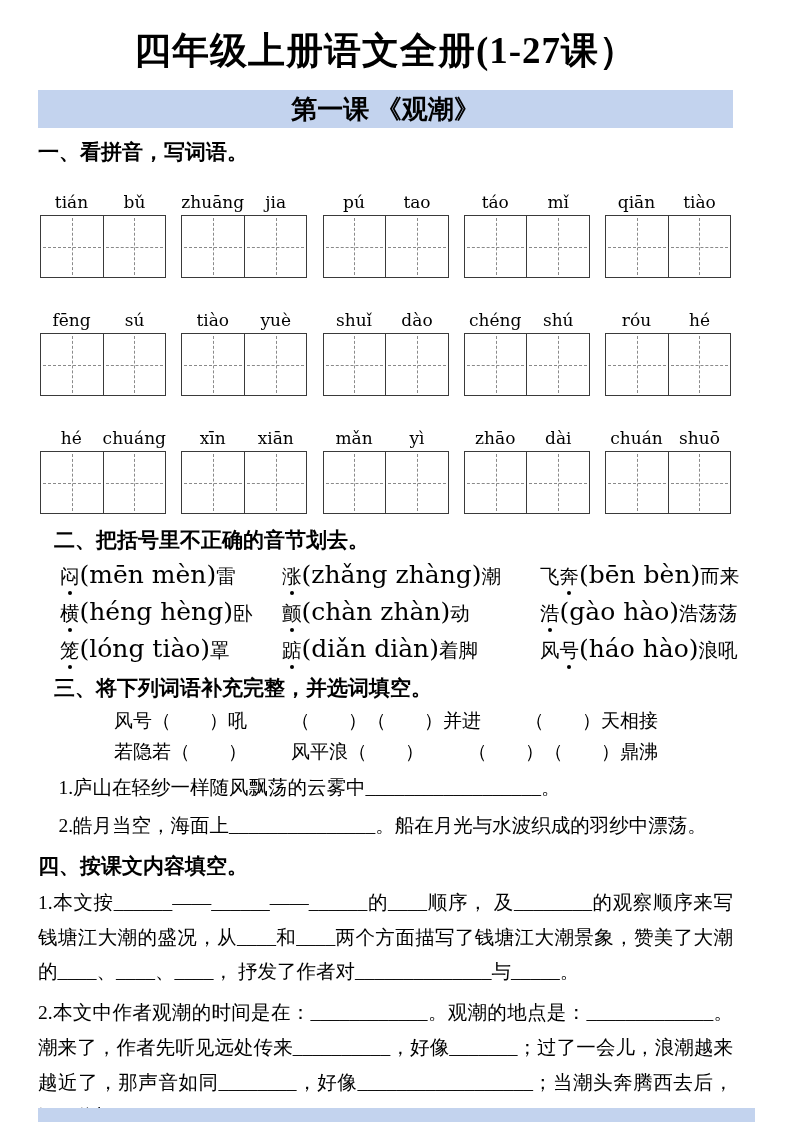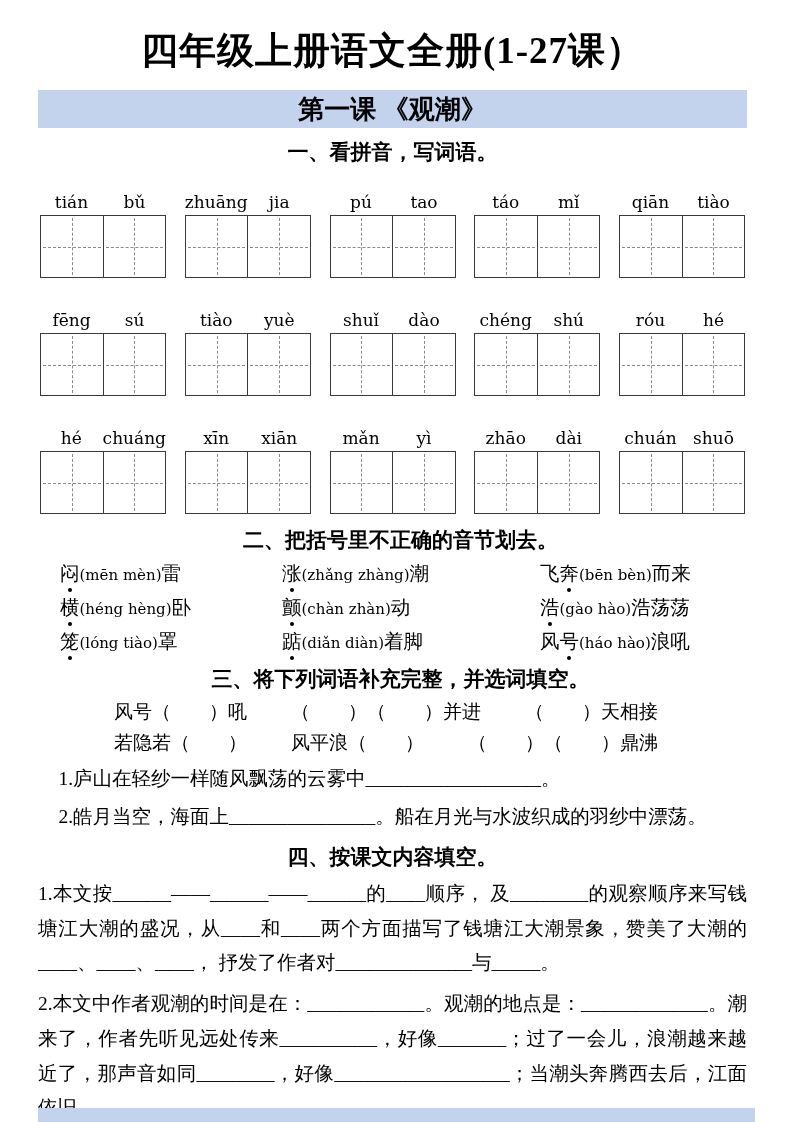--- a/index.html
+++ b/index.html
@@ -1,30 +1,30 @@
 <!DOCTYPE html>
 <html><head>
 <meta charset="utf-8">
 <style>
   html,body{margin:0;padding:0;background:#ffffff;}
   body{
     width:793px;height:1122px;
     font-family:"Liberation Serif","DejaVu Serif",serif;
     color:#000;position:relative;overflow:hidden;
   }
-  .page{box-sizing:border-box;width:793px;height:1122px;padding:20px 46px 0 38px;position:relative;}
+  .page{box-sizing:border-box;width:793px;height:1122px;padding:20px 60px 0 38px;position:relative;}
   .doc-title{
     font-size:37px;font-weight:bold;text-align:center;
     margin:6px 0 14px;letter-spacing:1px;
   }
   .lesson-band{
     height:38px;display:flex;align-items:center;justify-content:center;
     font-size:26px;font-weight:bold;margin:0 0 6px 0;
   }
-  .sec-heading{font-size:21px;font-weight:bold;margin:10px 0 6px;text-align:center;}
+  .sec-heading{font-size:21px;font-weight:bold;margin:10px 0 6px;}
   .sec-heading.indent{padding-left:16px;}
 
   
   .pinyin-row{display:flex;justify-content:space-between;margin:4px 2px 12px;}
   .word-group{display:flex;flex-direction:column;width:126px;}
   .pinyin-pair{display:flex;margin-bottom:3px;}
   .syll{flex:1;text-align:center;font-size:17px;font-family:"DejaVu Serif",serif;white-space:nowrap;margin-top:20px;}
   .grid-box{display:flex;border:1.5px solid #3a3a3a;height:61px;background:#fff;}
   .cell{flex:1;position:relative;}
   .cell + .cell{border-left:1.5px solid #3a3a3a;}
@@ -35,21 +35,21 @@
   .choice-grid{
     display:grid;grid-template-columns:222px 258px auto;
     padding-left:22px;row-gap:7px;font-size:19.5px;margin:6px 0 2px;
   }
   .choice-item{white-space:nowrap;}
   .emph{position:relative;display:inline-block;}
   .emph::after{
     content:"";position:absolute;left:50%;bottom:-5px;
     width:4px;height:4px;margin-left:-2px;background:#000;border-radius:50%;
   }
-  .paren{font-family:"DejaVu Serif",serif;font-size:15px;}
+  .paren{font-family:"DejaVu Serif",serif;font-size:25px;}
 
   
   .word-lines{padding-left:76px;font-size:19px;margin:4px 0 6px;}
   .word-line{display:flex;gap:44px;margin:5px 0;white-space:nowrap;}
   .items-indent .fill-item{text-indent:1.05em;}
   .fill-item{font-size:19.5px;line-height:1.72;margin:4px 0;text-align:justify;}
 
   
   .items-flush .fill-item{text-indent:0;margin:6px 0;line-height:1.78;}
 

